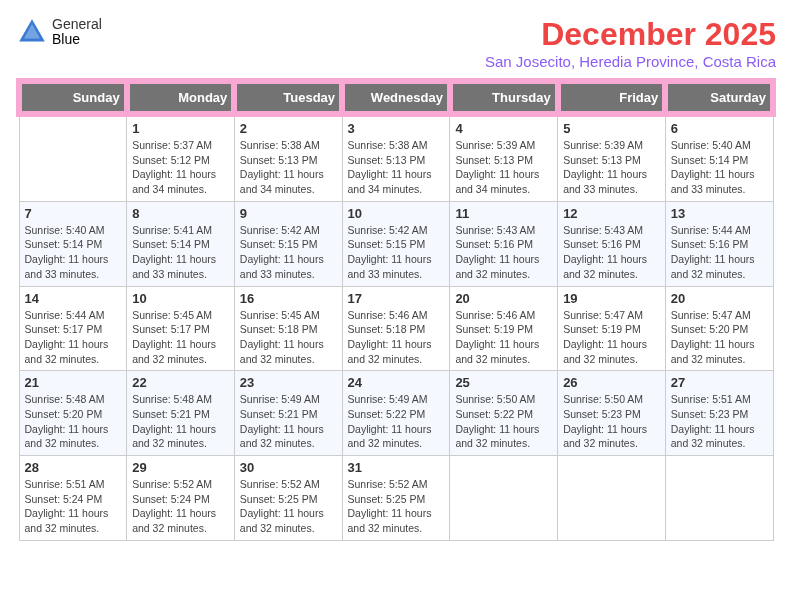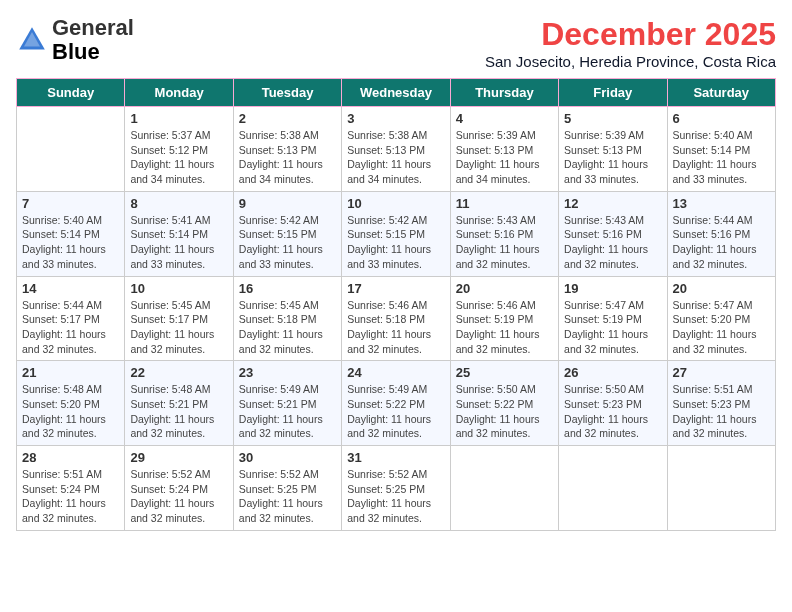--- a/index.html
+++ b/index.html
@@ -15,55 +15,55 @@
       align-items: flex-start;
       justify-content: space-between;
       margin-bottom: 4px;
     }
     .logo {
       display: flex;
       align-items: center;
       gap: 4px;
     }
     .logo-text {
-      font-size: 22px;
-      font-weight: bold;
+      font-size: 14px;
+      font-weight: normal;
       line-height: 1.1;
     }
     .logo-general { color: #333; }
     .logo-blue { color: #000000; }
     .logo-icon {
       width: 32px;
       height: 32px;
     }
     .title-block {
       text-align: right;
     }
     .month-title {
       font-size: 32px;
       font-weight: bold;
       color: #ef4444;
     }
     .subtitle {
       font-size: 15px;
-      color: #0f172a;
+      color: #8b5cf6;
     }
     .calendar {
       width: 100%;
       border-collapse: collapse;
       margin-top: 8px;
     }
     .calendar th {
-      background-color: #0f766e;
+      background-color: #737373;
       color: #fff;
       font-size: 13px;
       font-weight: bold;
       padding: 6px 4px;
-      text-align: center;
-      border: 1px solid #f9a8d4;
+      text-align: right;
+      border: 6px solid #f9a8d4;
     }
     .calendar td {
       border: 1px solid #ccc;
       vertical-align: top;
       padding: 4px 5px;
       width: 108px;
       min-height: 80px;
       font-size: 11px;
       color: #333;
       background: #fff;

